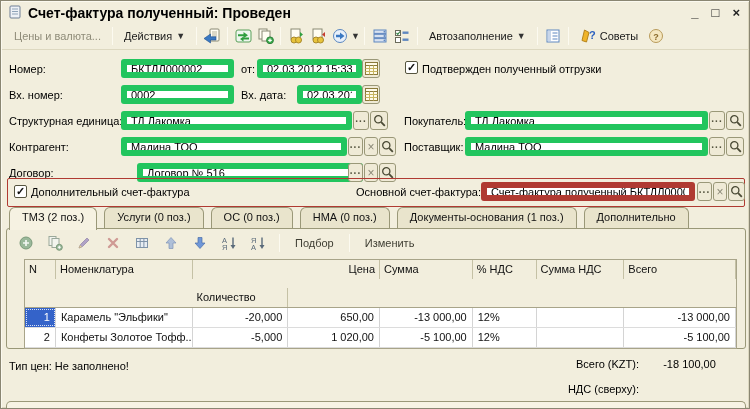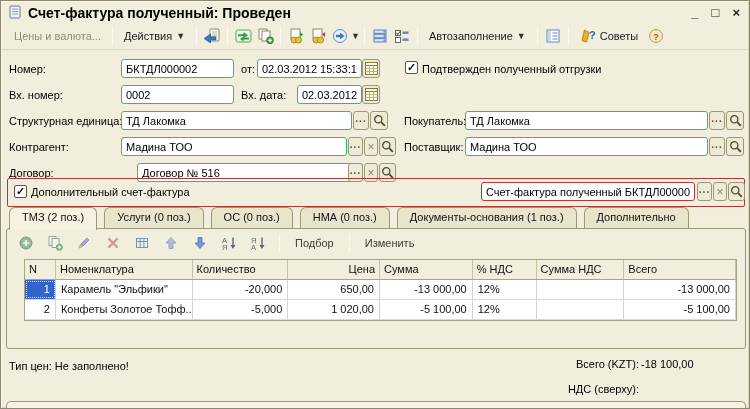--- a/index.html
+++ b/index.html
@@ -24,21 +24,21 @@
   .tbtn { display:flex; align-items:center; gap:4px; padding:3px 6px; white-space:nowrap;
     border:1px solid transparent; border-radius:2px; color:#1a1a1a; }
   .tbtn.muted { color:#8f8c79; }
   .caret { font-size:9px; color:#333; }
   .sep { width:1px; height:18px; background:#c9c4a8; border-right:1px solid #fcfaf0; margin:0 4px; flex:0 0 auto; }
   .icon-btn { width:22px; height:20px; display:flex; align-items:center; justify-content:center;
     border:1px solid transparent; border-radius:2px; flex:0 0 auto; }
   .icon-btn svg { display:block; }
   
   .lbl { position:absolute; white-space:nowrap; color:#000; }
-  input.fld { position:absolute; height:19px; border:1px solid #22c55e; border-radius:3px;
+  input.fld { position:absolute; height:19px; border:6px solid #22c55e; border-radius:3px;
     background:#fff; font-family:"Liberation Sans",sans-serif; font-size:11px; padding:1px 4px; color:#000; }
   .mini { position:absolute; height:19px; border:1px solid #9a9878; border-radius:3px;
     background:#efead6; display:flex; align-items:center; justify-content:center;
     font-size:10px; color:#55543f; cursor:default; }
   .mini.dots { letter-spacing:1px; font-weight:bold; padding-bottom:4px; }
   .mini.clear { font-size:12px; color:#8a8876; }
   .cb { position:absolute; width:13px; height:13px; background:#fff; border:1px solid #55543f;
     border-radius:2px; display:flex; align-items:center; justify-content:center;
     font-size:11px; font-weight:bold; color:#111; line-height:11px; }
   .redbox { position:absolute; border:1px solid #b03a32; border-radius:2px; }
@@ -281,20 +281,21 @@
   <span class="mini" style="left:378px;top:162px;width:17px;">
       <svg width="13" height="13" viewBox="0 0 13 13">
         <circle cx="5.3" cy="5.3" r="3.6" fill="none" stroke="#4a4a35" stroke-width="1.3"></circle>
         <line x1="8.2" y1="8.2" x2="11.8" y2="11.8" stroke="#4a4a35" stroke-width="1.8"></line>
       </svg>
     </span>
 
   <div class="redbox" style="left:6px;top:177px;width:738px;height:29px;"></div>
   <span class="cb" style="left:13px;top:184px;">✓</span>
   <span class="lbl" style="left:30px;top:185px;">Дополнительный счет-фактура</span>
+  <span class="lbl" style="left:355px;top:185px;">Основной счет-фактура:</span>
   <input class="fld alert" style="left: 480px; top: 181px; width: 214px;" readonly="" value="Счет-фактура полученный БКТДЛ000001">
   <span class="mini dots" style="left:696px;top:181px;width:15px;">...</span>
   <span class="mini clear" style="left:712px;top:181px;width:14px;">×</span>
   <span class="mini" style="left:727px;top:181px;width:17px;">
       <svg width="13" height="13" viewBox="0 0 13 13">
         <circle cx="5.3" cy="5.3" r="3.6" fill="none" stroke="#4a4a35" stroke-width="1.3"></circle>
         <line x1="8.2" y1="8.2" x2="11.8" y2="11.8" stroke="#4a4a35" stroke-width="1.8"></line>
       </svg>
     </span>
 
@@ -372,21 +373,21 @@
         </span>
       <span class="sep"></span>
       <span class="tbtn">Подбор</span>
       <span class="sep"></span>
       <span class="tbtn">Изменить</span>
     </div>
     <div class="grid" id="grid">
         <div class="g-head">
           <div class="th" style="width: 31px;">N</div>
           <div class="th" style="width: 137px;">Номенклатура</div>
-          <div class="th" style="width: 96px;">Количество</div>
+          <div class="th" style="width: 96px; margin-top: 28px;">Количество</div>
           <div class="th" style="width: 92px; text-align: right;">Цена</div>
           <div class="th" style="width: 93px;">Сумма</div>
           <div class="th" style="width: 64px;">% НДС</div>
           <div class="th" style="width: 88px;">Сумма НДС</div>
           <div class="th" style="width: 112px;">Всего</div>
         </div>
         <div class="g-row">
           <div class="td sel" style="width: 31px; text-align: right;">1</div>
           <div class="td" style="width: 137px; text-align: left;">Карамель "Эльфики"</div>
           <div class="td" style="width: 96px; text-align: right;">-20,000</div>
@@ -404,18 +405,18 @@
           <div class="td" style="width: 93px; text-align: right;">-5 100,00</div>
           <div class="td" style="width: 64px; text-align: left;">12%</div>
           <div class="td" style="width: 88px; text-align: left;"></div>
           <div class="td" style="width: 112px; text-align: right;">-5 100,00</div>
         </div>
       </div>
   </div>
 
   <span class="foot-lbl" style="left:8px;top:359px;">Тип цен: Не заполнено!</span>
   <span class="foot-lbl" style="left:520px;top:357px;width:118px;text-align:right;">Всего (KZT):</span>
-  <span class="foot-lbl" style="left:640px;top:357px;width:97px;text-align:left;">-18 100,00</span>
+  <span class="foot-lbl" style="left:640px;top:357px;width:97px;text-align:center;">-18 100,00</span>
   <span class="foot-lbl" style="left:520px;top:382px;width:118px;text-align:right;">НДС (сверху):</span>
   <span class="foot-lbl" style="left:640px;top:382px;width:97px;text-align:right;"></span>
 
   <div class="stub"></div>
 </div>
 
 </body></html>

